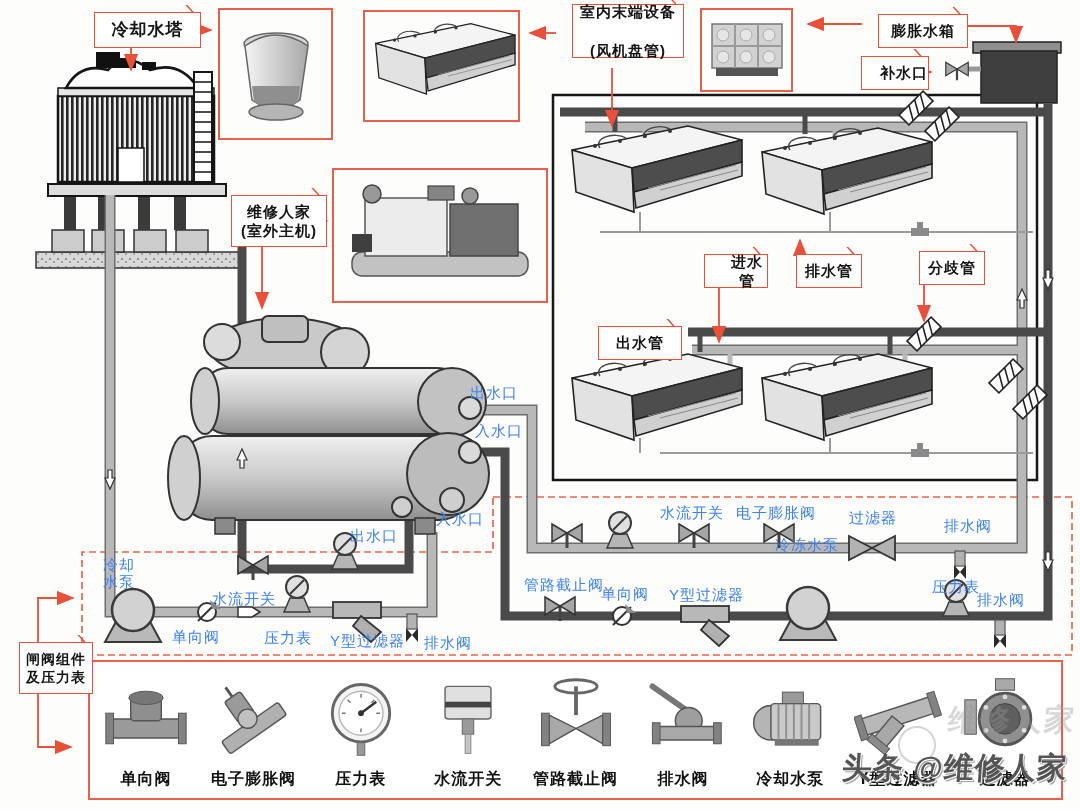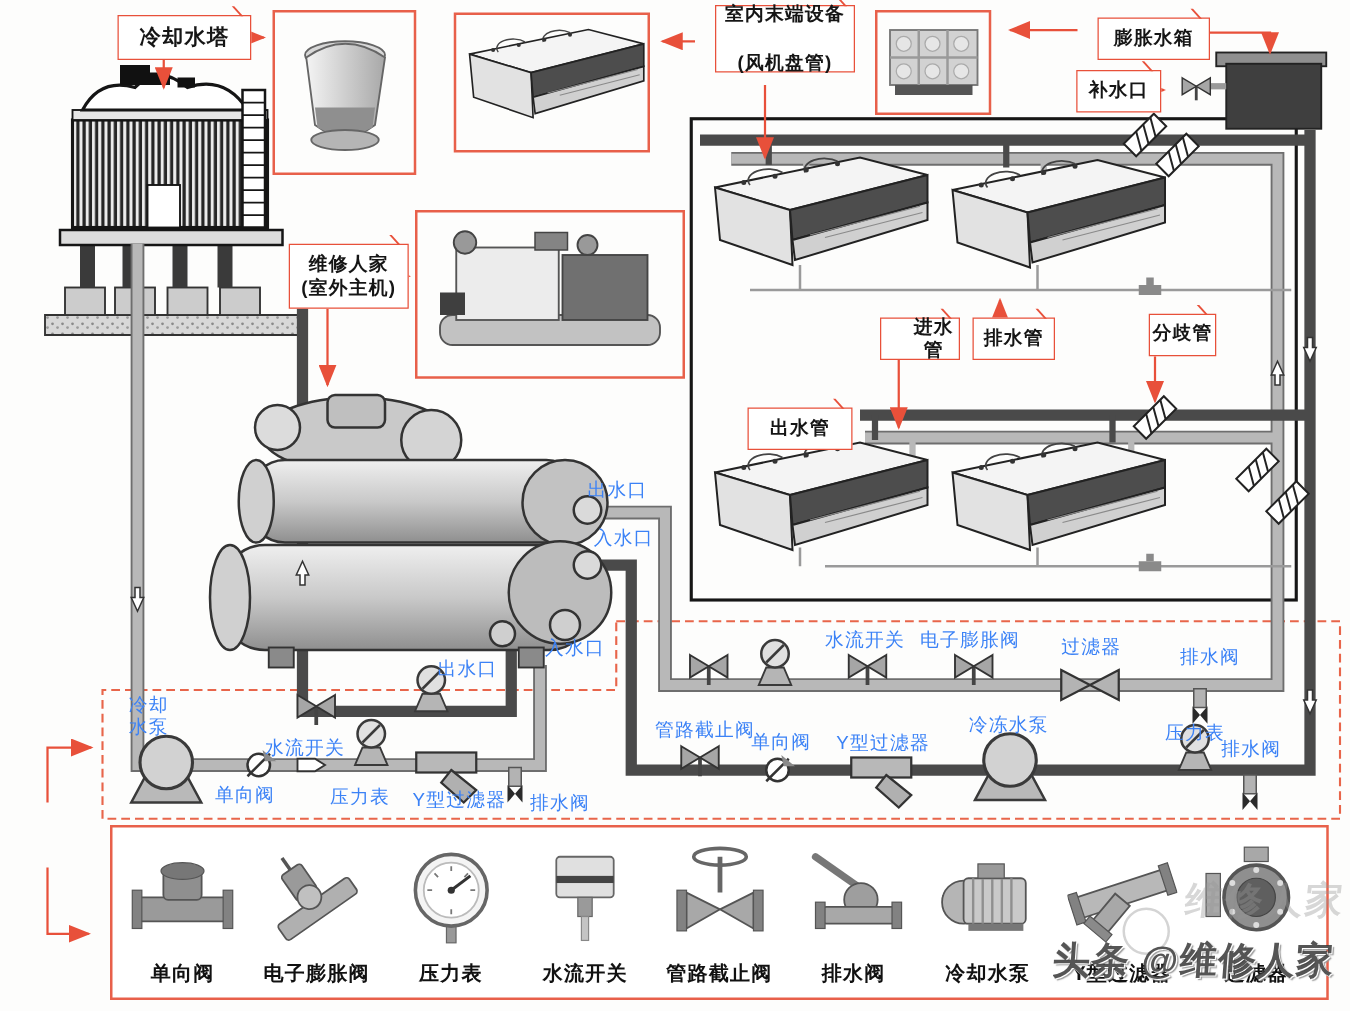--- a/index.html
+++ b/index.html
@@ -298,53 +298,57 @@
 <div class="rbox" style="left:78px;top:12px;width:107px;height:36px;font-size:17px;">
   <span>冷却水塔</span>
 </div>
 <div class="rbox" style="left:556px;top:4px;width:112px;height:54px;gap:19px;">
   <span>室内末端设备</span>
   <span>(风机盘管)</span>
 </div>
 <div class="rbox" style="left:862px;top:14px;width:90px;height:34px;text-align:center;">
   <span>膨胀水箱</span>
 </div>
-<div class="rbox" style="left:845px;top:56px;width:68px;height:34px;">
+<div class="rbox" style="left:845px;top:56px;width:68px;height:34px;align-items:flex-end;">
   <span>补水口</span>
 </div>
 <div class="rbox" style="left:215px;top:195px;width:96px;height:52px;">
   <span>维修人家</span>
   <span>(室外主机)</span>
 </div>
 <div class="rbox" style="left:688px;top:254px;width:64px;height:34px;padding-left:22px;">
   <span>进水管</span>
 </div>
-<div class="rbox" style="left:762px;top:254px;width:66px;height:34px;justify-content:center;">
+<div class="rbox" style="left:780px;top:254px;width:66px;height:34px;justify-content:center;">
   <span>排水管</span>
 </div>
-<div class="rbox" style="left:903px;top:251px;width:54px;height:34px;font-family:Liberation Mono, monospace;">
+<div class="rbox" style="left:903px;top:251px;width:66px;height:34px;">
   <span>分歧管</span>
 </div>
 <div class="rbox" style="left:582px;top:326px;width:84px;height:34px;">
   <span>出水管</span>
+</div>
+<div class="rbox" style="left:3px;top:642px;width:74px;height:52px;font-size:14px;">
+  <span>闸阀组件</span>
+  <span>及压力表</span>
 </div>
 
 <div class="plabel" style="left:470px;top:384px;">出水口</div>
 <div class="plabel" style="left:475px;top:422px;">入水口</div>
 <div class="plabel" style="left:436px;top:510px;">入水口</div>
 <div class="plabel" style="left:350px;top:527px;">出水口</div>
 
 <div class="plabel" style="left:660px;top:504px;">水流开关</div>
 <div class="plabel" style="left:736px;top:504px;">电子膨胀阀</div>
 <div class="plabel" style="left:849px;top:509px;">过滤器</div>
 <div class="plabel" style="left:944px;top:517px;">排水阀</div>
 <div class="plabel" style="left:524px;top:576px;">管路截止阀</div>
 <div class="plabel" style="left:601px;top:585px;">单向阀</div>
 <div class="plabel" style="left:669px;top:586px;">Y型过滤器</div>
-<div class="plabel" style="left:775px;top:572px;">冷冻水泵</div>
+<div class="plabel" style="left:775px;top:536px;">冷冻水泵</div>
 <div class="plabel" style="left:932px;top:578px;">压力表</div>
 <div class="plabel" style="left:977px;top:591px;">排水阀</div>
 
 <div class="plabel wrap" style="left:100px;top:556px;">冷却水泵</div>
 <div class="plabel" style="left:172px;top:628px;">单向阀</div>
 <div class="plabel" style="left:212px;top:590px;">水流开关</div>
 <div class="plabel" style="left:264px;top:629px;">压力表</div>
 <div class="plabel" style="left:330px;top:632px;">Y型过滤器</div>
 <div class="plabel" style="left:424px;top:634px;">排水阀</div>
 

